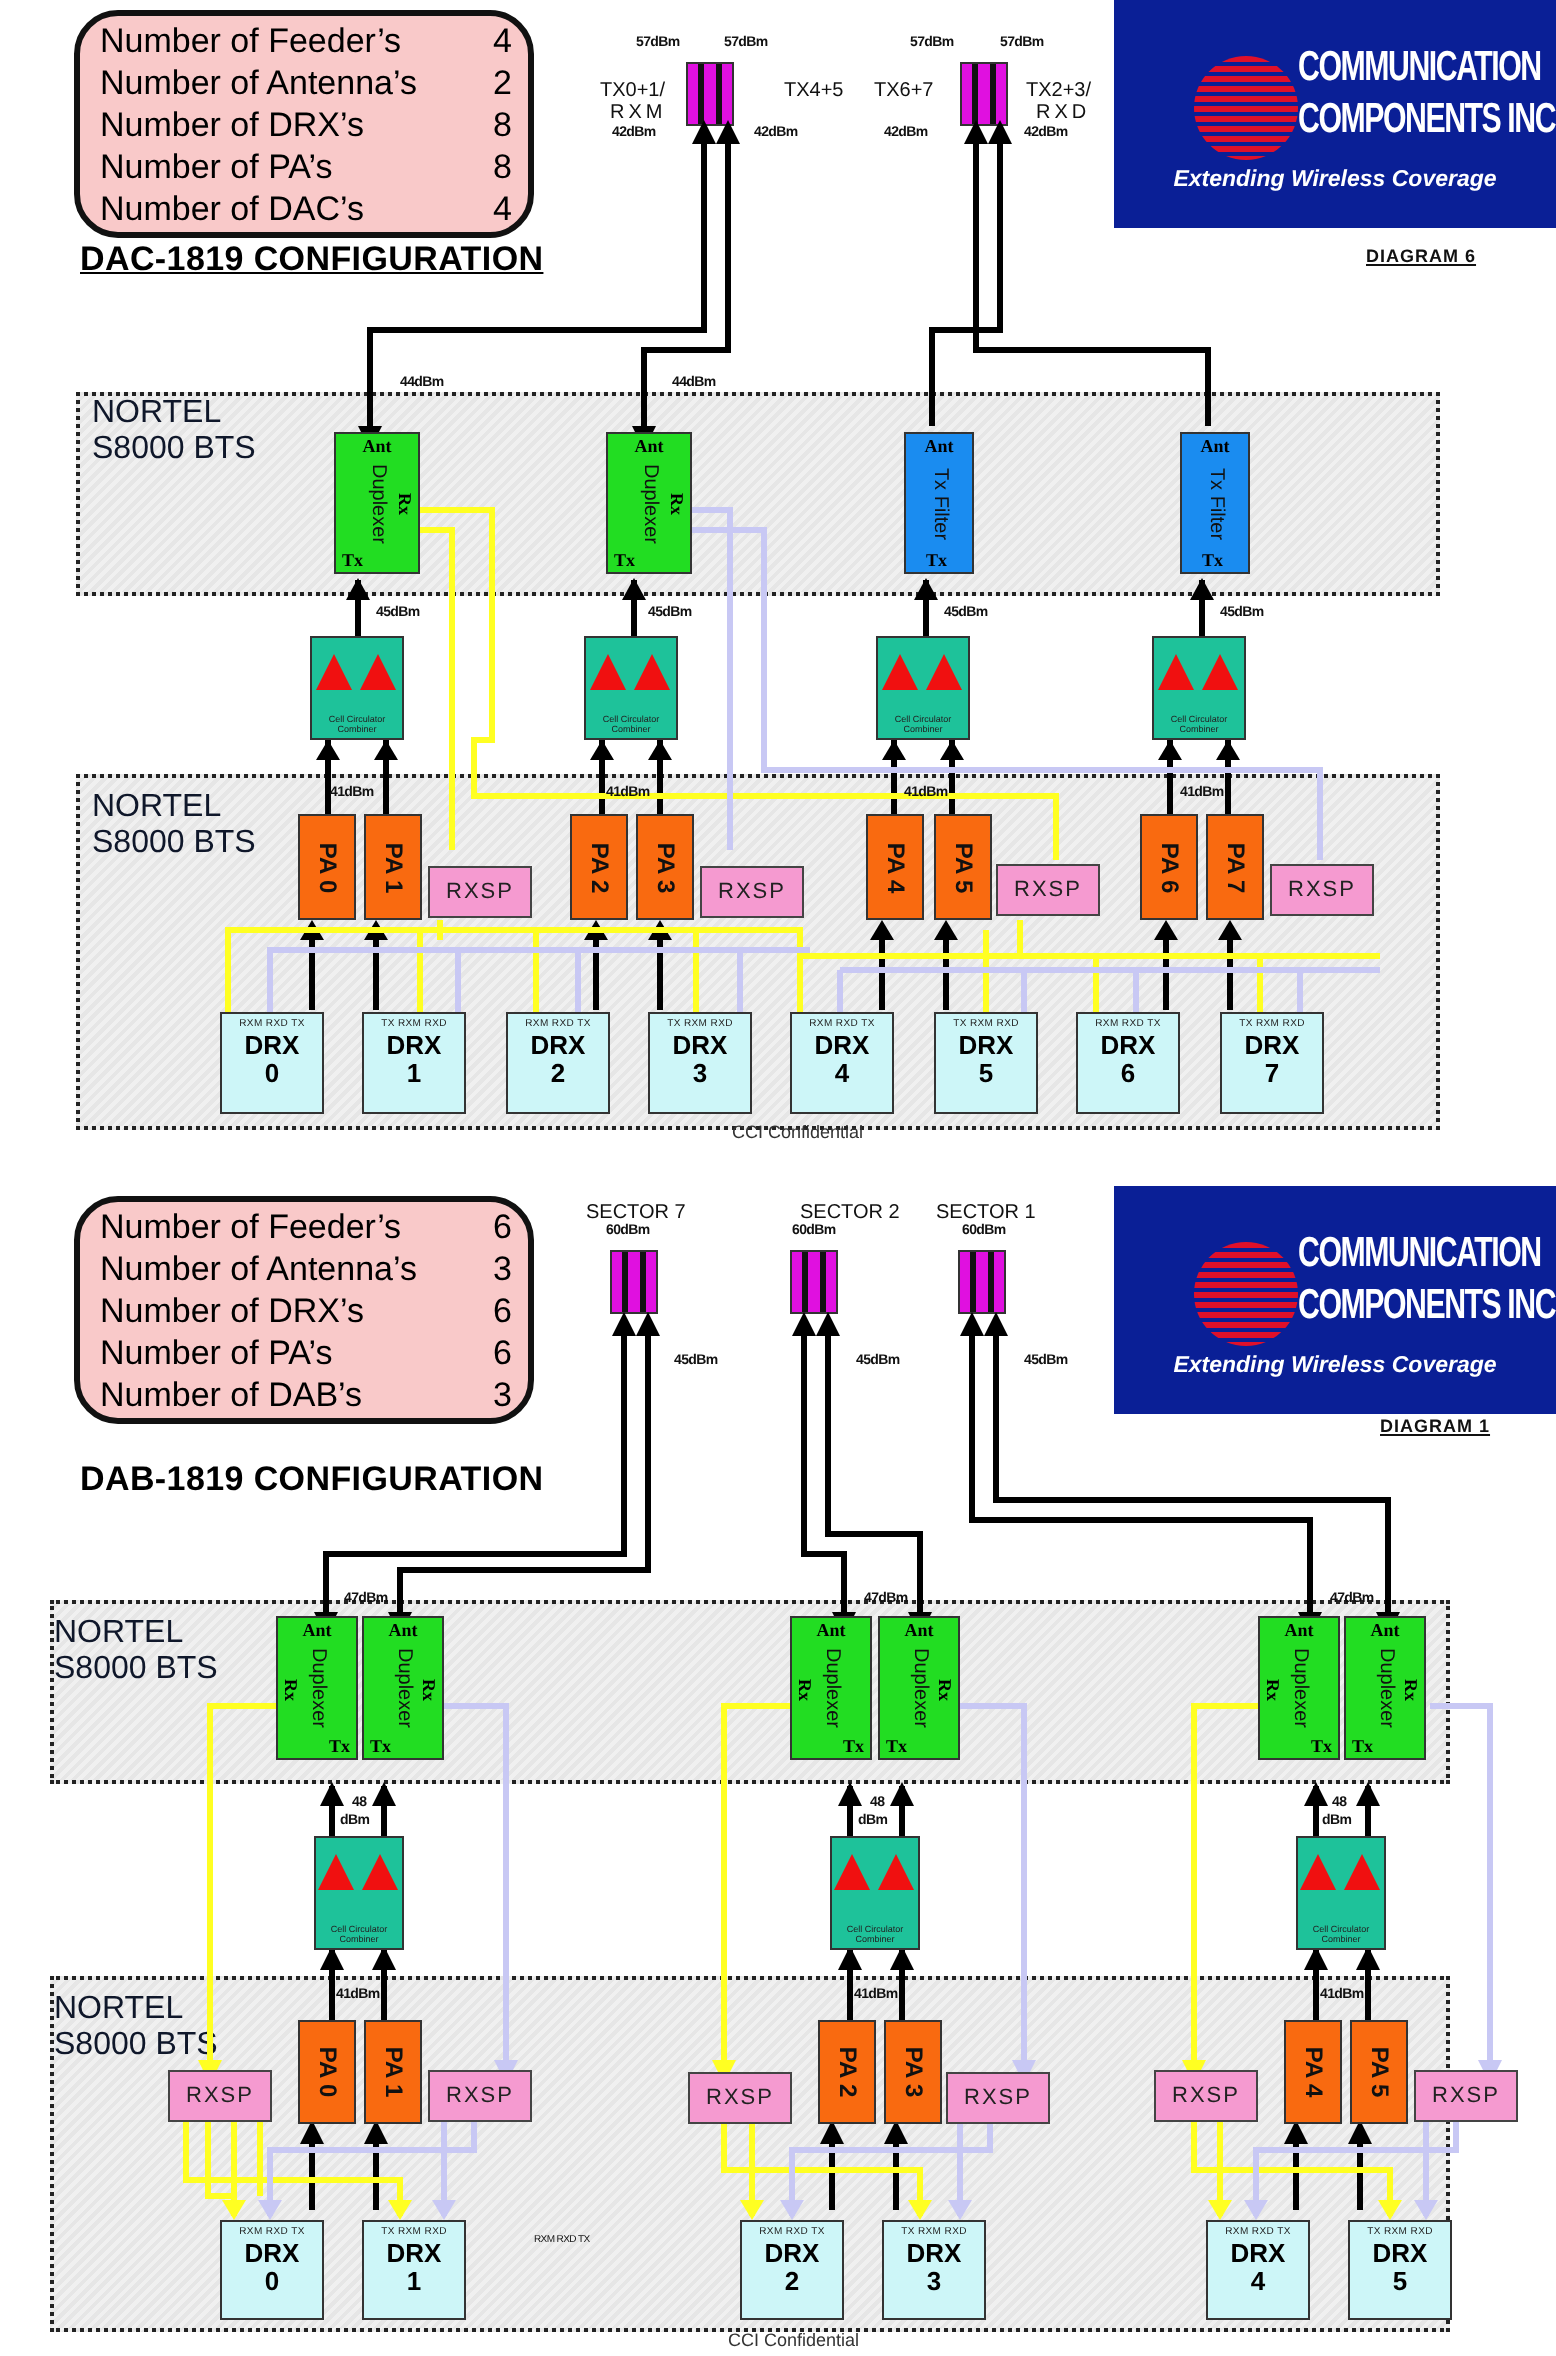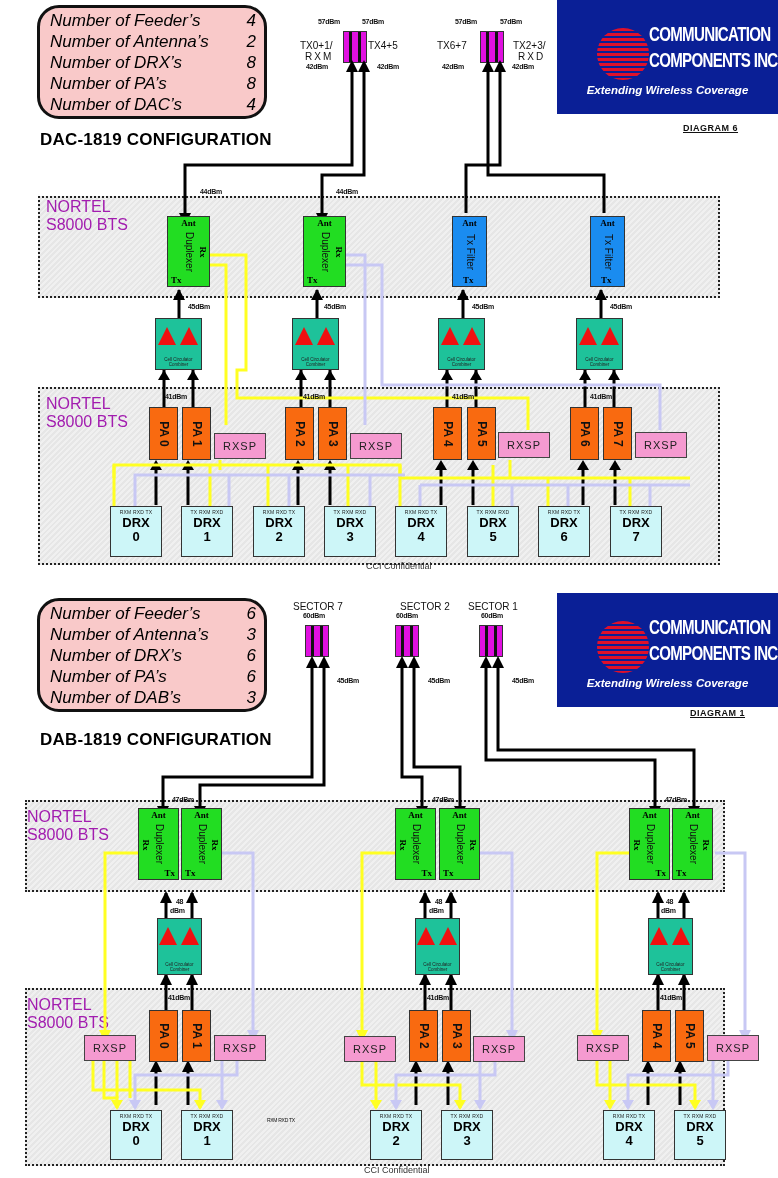--- a/index.html
+++ b/index.html
@@ -1,31 +1,31 @@
 <!DOCTYPE html>
 <html><head>
 <meta charset="utf-8">
 <style>
   html,body{margin:0;padding:0;background:#fff;}
   body{width:778px;height:1178px;position:relative;overflow:hidden;font-family:"Liberation Sans",sans-serif;}
   .summary{position:absolute;background:#f9c9c9;border:3px solid #111;border-radius:22px;padding:2px 8px 4px 10px;box-sizing:border-box;}
-  .summary .row{display:flex;justify-content:space-between;font-size:17px;line-height:21px;color:#000;font-style:italic;}
+  .summary .row{display:flex;justify-content:space-between;font-size:17px;line-height:21px;color:#000;}
   .summary .row .v{width:22px;text-align:right;}
   .config-title{position:absolute;font-weight:bold;font-size:17px;color:#000;letter-spacing:0.2px;}
   .logo{position:absolute;background:#0a1f96;width:221px;height:114px;}
   .logo .ball{position:absolute;left:40px;top:28px;width:52px;height:52px;border-radius:50%;overflow:hidden;
     background:repeating-linear-gradient(to bottom,#e0102a 0px,#e0102a 3px,#0a1f96 3px,#0a1f96 5px);}
   .logo .ball:after{content:"";position:absolute;left:34px;top:0;width:30px;height:52px;background:#0a1f96;border-radius:50% 0 0 50%;opacity:0.0;}
   .logo .l1,.logo .l2{position:absolute;left:92px;color:#fff;font-family:"Liberation Sans",sans-serif;font-weight:bold;font-size:21px;letter-spacing:-1px;transform:scaleX(0.72);transform-origin:left center;white-space:nowrap;}
   .logo .l1{top:22px;}
   .logo .l2{top:48px;}
   .logo .tag{position:absolute;left:0;right:0;top:84px;text-align:center;color:#fff;font-style:italic;font-weight:bold;font-size:11.5px;}
   .diag-label{position:absolute;font-weight:bold;font-size:9px;text-decoration:underline;color:#111;letter-spacing:0.5px;}
   .bts{position:absolute;border:2px dotted #222;background:repeating-linear-gradient(135deg,#e6e6e6 0px,#e6e6e6 2px,#f0f0f0 2px,#f0f0f0 4px);box-sizing:border-box;}
-  .bts-label{position:absolute;font-size:16px;line-height:18px;color:#a21caf;}
+  .bts-label{position:absolute;font-size:16px;line-height:18px;color:#0f172a;}
   .dev{position:absolute;box-sizing:border-box;border:1.5px solid #333;}
   .duplexer{background:#22dd22;}
   .txfilter{background:#1a8cf0;}
   .dev .vt{position:absolute;left:50%;top:50%;transform:translate(-50%,-50%) rotate(90deg);font-size:10px;white-space:nowrap;color:#111;}
   .dev .ant{position:absolute;top:1px;left:0;right:0;text-align:center;font-family:"Liberation Serif",serif;font-weight:bold;font-size:9px;}
   .dev .tx{position:absolute;bottom:1px;left:3px;font-family:"Liberation Serif",serif;font-weight:bold;font-size:9px;}
   .dev .rx{position:absolute;right:1px;top:44%;font-family:"Liberation Serif",serif;font-weight:bold;font-size:9px;transform:rotate(90deg);}
   .dev .rxl{position:absolute;left:1px;top:44%;font-family:"Liberation Serif",serif;font-weight:bold;font-size:9px;transform:rotate(90deg);}
   .dev .txr{position:absolute;bottom:1px;right:3px;font-family:"Liberation Serif",serif;font-weight:bold;font-size:9px;}
   .pa{background:#f96a10;}
@@ -66,39 +66,39 @@
       </div>
     <div class="row">
         <span>Number of PA’s</span>
         <span class="v">8</span>
       </div>
     <div class="row">
         <span>Number of DAC’s</span>
         <span class="v">4</span>
       </div>
   </div>
-  <div class="config-title" style="left:40px;top:130px;">DAC-1819 CONFIGURATION</div>
+  <div class="config-title" style="left:40px;top:120px;text-decoration:underline;">DAC-1819 CONFIGURATION</div>
 
   <div class="logo" style="left:557px;top:0px;">
     <div class="ball"></div>
     <div class="l1">COMMUNICATION</div>
     <div class="l2">COMPONENTS INC</div>
     <div class="tag">Extending Wireless Coverage</div>
   </div>
   <div class="diag-label" style="left:683px;top:123px;">DIAGRAM 6</div>
 
   <div class="ant-box" style="left:343px;top:31px;width:24px;height:32px;">
     <div class="bar" style="left:5px;"></div>
       <div class="bar" style="left:14px;"></div>
   </div>
   <div class="small" style="left:318px;top:18px;">57dBm</div>
   <div class="small" style="left:362px;top:18px;">57dBm</div>
   <div class="lbl" style="left:300px;top:40px;">TX0+1/</div>
   <div class="lbl" style="left:305px;top:51px;letter-spacing:2px;">RXM</div>
-  <div class="lbl" style="left:368px;top:40px;">TX4+5</div>
+  <div class="lbl" style="left:392px;top:40px;">TX4+5</div>
   <div class="small" style="left:306px;top:63px;">42dBm</div>
   <div class="small" style="left:377px;top:63px;">42dBm</div>
 
   <div class="ant-box" style="left:480px;top:31px;width:24px;height:32px;">
     <div class="bar" style="left:5px;"></div>
       <div class="bar" style="left:14px;"></div>
   </div>
   <div class="small" style="left:455px;top:18px;">57dBm</div>
   <div class="small" style="left:500px;top:18px;">57dBm</div>
   <div class="lbl" style="left:437px;top:40px;">TX6+7</div>

